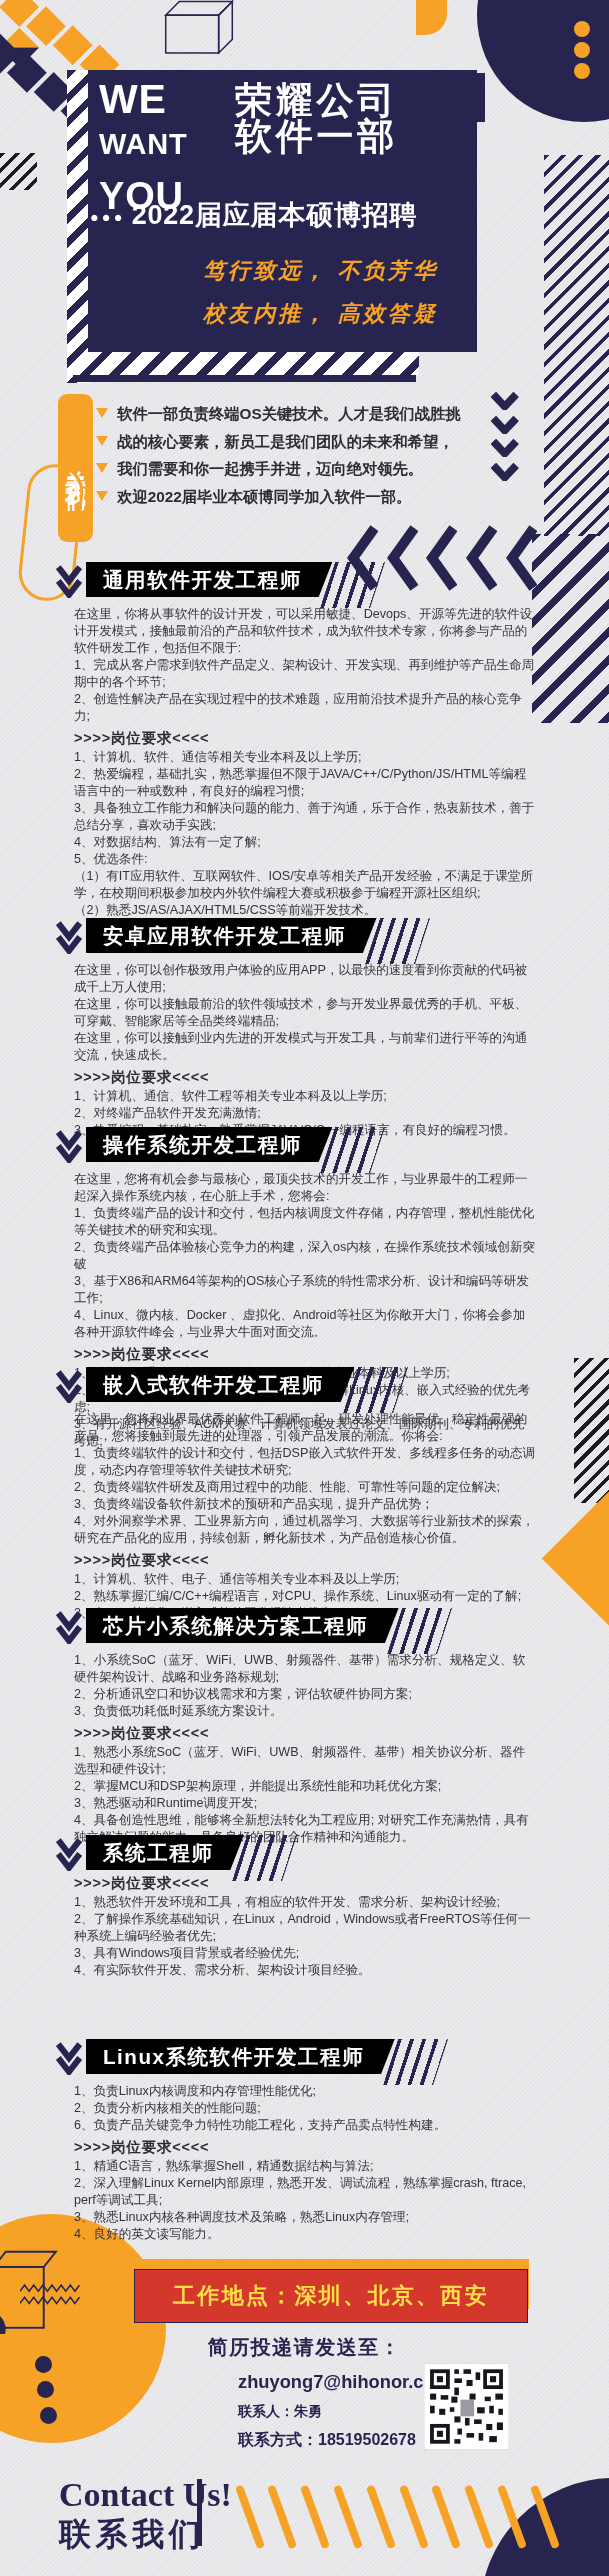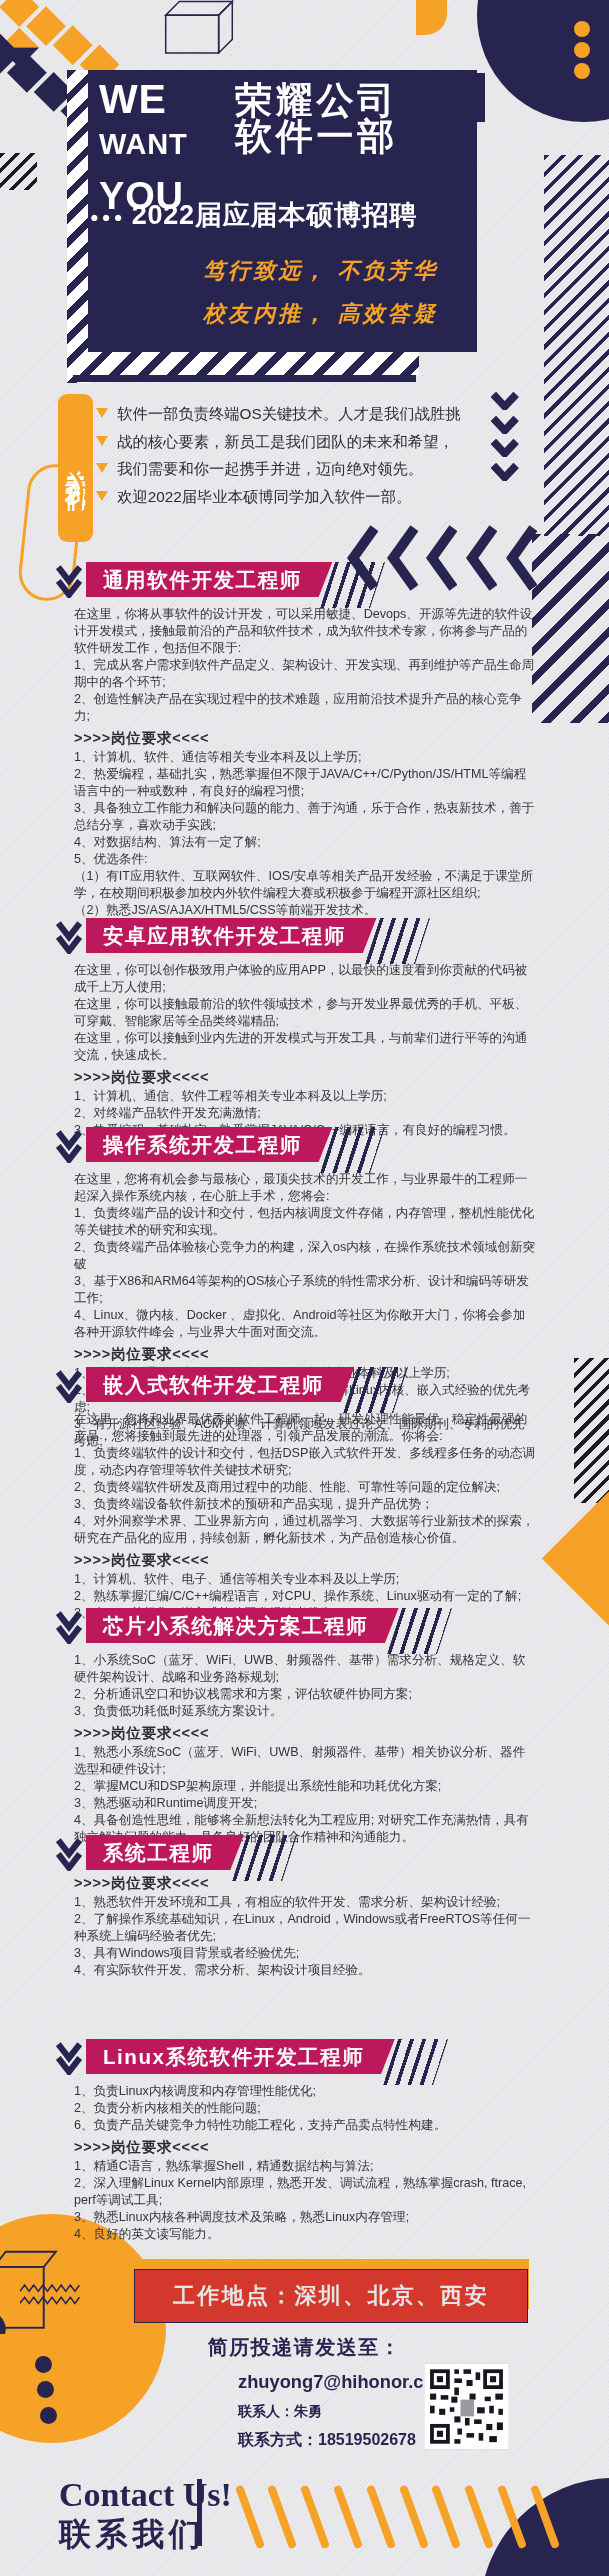--- a/index.html
+++ b/index.html
@@ -21,38 +21,38 @@
   .hdr-cn{color:#fff;font-weight:900;font-family:"Liberation Serif",serif;letter-spacing:3.8px;text-align:center;}
   .recruit{display:flex;align-items:center;color:#fff;font-weight:800;}
   .recruit .dots{font-size:14.5px;letter-spacing:3.1px;margin-right:6.1px;margin-top:4.6px;}
   .recruit .rtxt{font-size:27px;letter-spacing:0.8px;}
   .slogan{color:#F6A227;font-weight:700;font-style:italic;font-size:22px;letter-spacing:3.1px;text-align:center;width:381px;left:130px;}
   .hdr-hatch{left:73px;top:352px;width:346px;height:23px;background-color:#fff;background-image:repeating-linear-gradient(135deg,#272550 0 7.6px,transparent 7.6px 20.6px);}
   .hdr-underline{left:73px;top:375px;width:343px;height:6.9px;}
   
   .about-tab{left:58px;top:394px;width:35px;height:148px;border-radius:9.2px;display:flex;align-items:center;justify-content:center;writing-mode:vertical-rl;text-orientation:upright;color:#fff;font-size:20.6px;font-weight:800;letter-spacing:6.9px;}
   .about-lines{left:96px;top:400px;width:416px;}
-  .about-line{display:flex;line-height:27.5px;font-size:15.3px;font-weight:400;color:#2c2c34;}
+  .about-line{display:flex;line-height:27.5px;font-size:15.3px;font-weight:700;color:#2c2c34;}
   .about-line::before{content:"";width:0;height:0;border-left:6.9px solid transparent;border-right:6.9px solid transparent;border-top:10px solid #F6A227;margin:8.4px 9.2px 0 0;flex-shrink:0;}
   
   .chev polyline{fill:none;stroke:#272550;}
   
   .job{left:0;width:609px;z-index:2;}
   .job-head{position:relative;padding-left:86px;display:flex;align-items:flex-start;height:35px;}
   .marker{position:absolute;left:56px;top:1.5px;}
   .marker polyline{fill:none;stroke:#272550;stroke-width:8;}
-  .hdr-title-box{background:#be185d;clip-path:polygon(0 0,100% 0,calc(100% - 13.7px) 100%,0 100%);padding:0 30.5px 0 17px;height:35px;display:flex;align-items:center;}
+  .hdr-title-box{background:#000000;clip-path:polygon(0 0,100% 0,calc(100% - 13.7px) 100%,0 100%);padding:0 30.5px 0 17px;height:35px;display:flex;align-items:center;}
   .hdr-title{color:#fff;font-size:20.6px;font-weight:700;letter-spacing:1.5px;white-space:nowrap;}
   .hdr-stripes{width:50px;height:46px;margin-left:3.1px;background:repeating-linear-gradient(90deg,#272550 0 3.8px,transparent 3.8px 12.2px);transform:skewX(-18deg);transform-origin:top left;}
   .job-body{margin:9.2px 72px 0 74px;font-size:12.6px;line-height:17px;color:#34343c;font-weight:500;}
   .req-label{margin:3.8px 0 1.5px 74px;font-size:14.5px;font-weight:800;color:#2b2b34;letter-spacing:0.8px;line-height:19px;}
   .req-label + .job-body{margin-top:1.5px;}
   
   .banner-shadow{left:120px;top:2259px;width:409px;height:50px;}
-  .banner{left:134px;top:2269px;width:392px;height:52px;background:#D4372C;border:1.5px solid #272550;display:flex;align-items:center;justify-content:center;color:#e5e5e5;font-size:22px;font-weight:800;letter-spacing:2.3px;}
+  .banner{left:134px;top:2269px;width:392px;height:52px;background:#D4372C;border:1.5px solid #272550;display:flex;align-items:center;justify-content:center;color:#fde047;font-size:22px;font-weight:800;letter-spacing:2.3px;}
   .resume-label{left:0;top:2334px;width:609px;text-align:center;font-size:20px;font-weight:800;color:#272550;letter-spacing:1.5px;}
   .contact-line{left:238px;color:#272550;font-weight:700;}
   .contact-us-en{left:59px;top:2476px;font-family:"Liberation Serif",serif;font-size:34px;font-weight:800;color:#272550;}
   .contact-us-cn{left:59px;top:2513px;font-size:32px;font-weight:800;color:#272550;letter-spacing:4.6px;}
   .cu-bar{left:197px;top:2479px;width:5.3px;height:67px;}
   .o-stroke{width:7.6px;height:66px;border-radius:3.8px;background:#F6A227;transform:rotate(-20deg);}
   .z{z-index:1;}
   .zz polyline{fill:none;stroke:#272550;stroke-width:2;}
 </style>
 </head>

